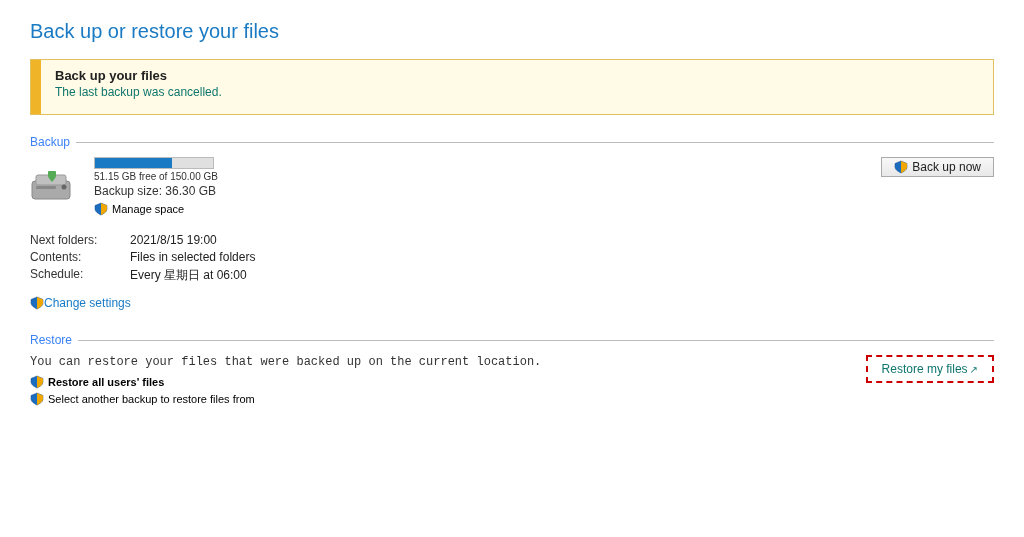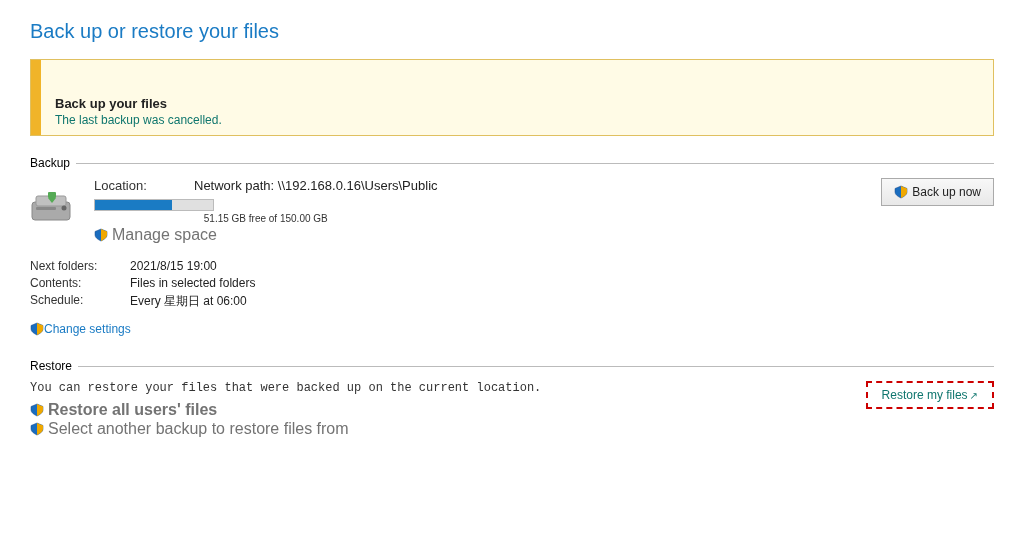--- a/index.html
+++ b/index.html
@@ -24,34 +24,33 @@
       margin-bottom: 20px;
       min-height: 56px;
     }
     .warning-stripe {
       width: 10px;
       background: #f0b429;
       flex-shrink: 0;
     }
     .warning-content {
       padding: 8px 14px;
-      margin-top: 28px;
     }
     .warning-title {
       font-weight: 700;
       font-size: 13px;
     }
     .warning-sub {
       font-size: 12px;
       color: #0f766e;
       margin-top: 2px;
     }
     .section-header {
       font-size: 12px;
-      color: #000000;
+      color: #3b82f6;
       margin-bottom: 8px;
       display: flex;
       align-items: center;
       gap: 6px;
     }
     .section-header::after {
       content: '';
       flex: 1;
       height: 1px;
       background: #bbb;
@@ -108,37 +107,37 @@
     }
     .backup-size {
       font-size: 12px;
       color: #333;
       margin-bottom: 4px;
     }
     .link-with-shield {
       display: inline-flex;
       align-items: center;
       gap: 4px;
-      color: #737373;
+      color: #000000;
       cursor: pointer;
-      font-size: 16px;
+      font-size: 11px;
       text-decoration: none;
     }
     .backup-now-btn {
       display: inline-flex;
       align-items: center;
       gap: 4px;
       padding: 4px 12px;
       border: 1px solid #aaa;
       background: linear-gradient(to bottom, #f8f8f8, #e8e8e8);
       cursor: pointer;
       font-size: 12px;
       color: #222;
       white-space: nowrap;
-      height: 28px;
+      height: 20px;
     }
     .meta-rows {
       margin-top: 10px;
     }
     .meta-row {
       display: flex;
       margin-bottom: 3px;
       font-size: 12px;
     }
     .meta-label {
@@ -230,29 +229,26 @@
 
           <rect x="18" y="4" width="8" height="6" fill="#5a5" rx="1"></rect>
           <polygon points="18,10 26,10 22,15" fill="#5a5"></polygon>
 
           <rect x="6" y="19" width="20" height="3" rx="1" fill="#888"></rect>
           <circle cx="34" cy="20" r="2.5" fill="#666"></circle>
         </svg>
       </div>
 
       <div class="backup-info">
-        <div class="location-row">
-          <span class="label-col">Location:</span>
-          <span class="value-col">Network path: \\192.168.0.16\Users\Public</span>
-        </div>
         <div style="margin-left:0; margin-bottom:4px;">
           <div class="progress-bar-wrap">
             <div class="progress-bar-fill"></div>
           </div>
           <div class="free-space">51.15 GB free of 150.00 GB</div>
+          <div class="backup-size">Backup size: 36.30 GB</div>
           <a class="link-with-shield">
             <svg class="shield-svg" viewBox="0 0 14 14" xmlns="http://www.w3.org/2000/svg">
               <path d="M7 1 L13 3.5 L13 7 C13 10.5 7 13 7 13 C7 13 1 10.5 1 7 L1 3.5 Z" fill="#1a6dbf" stroke="#1a4a8a" stroke-width="0.5"></path>
               <path d="M7 1 L13 3.5 L13 7 C13 10.5 7 13 7 13" fill="#f0a800" stroke="none"></path>
             </svg>
             <span>Manage space</span>
           </a>
         </div>
       </div>
     </div>

